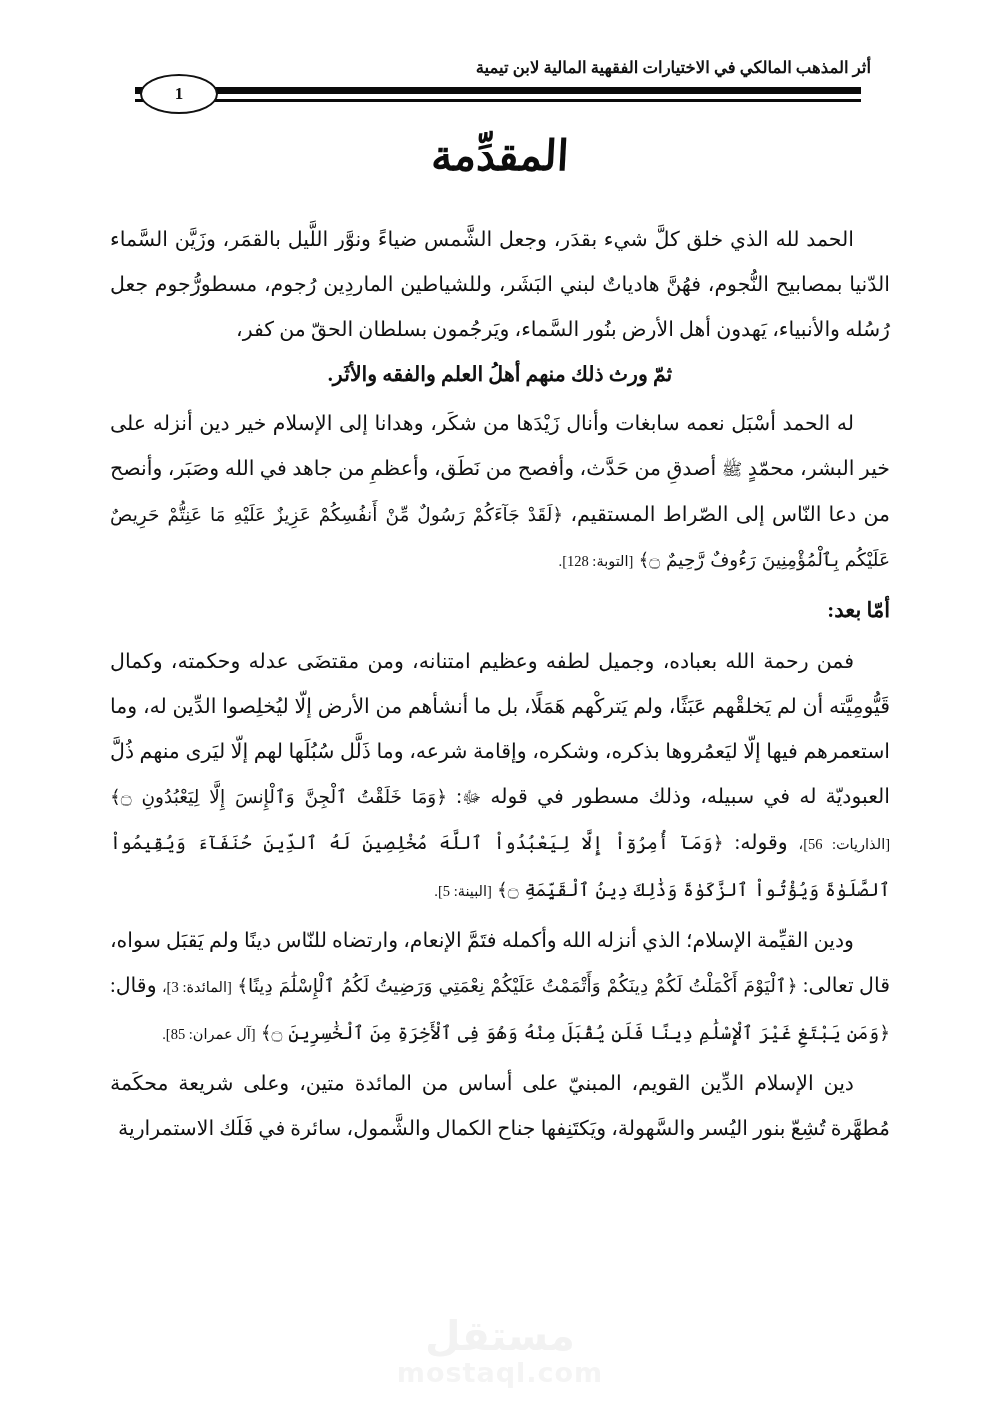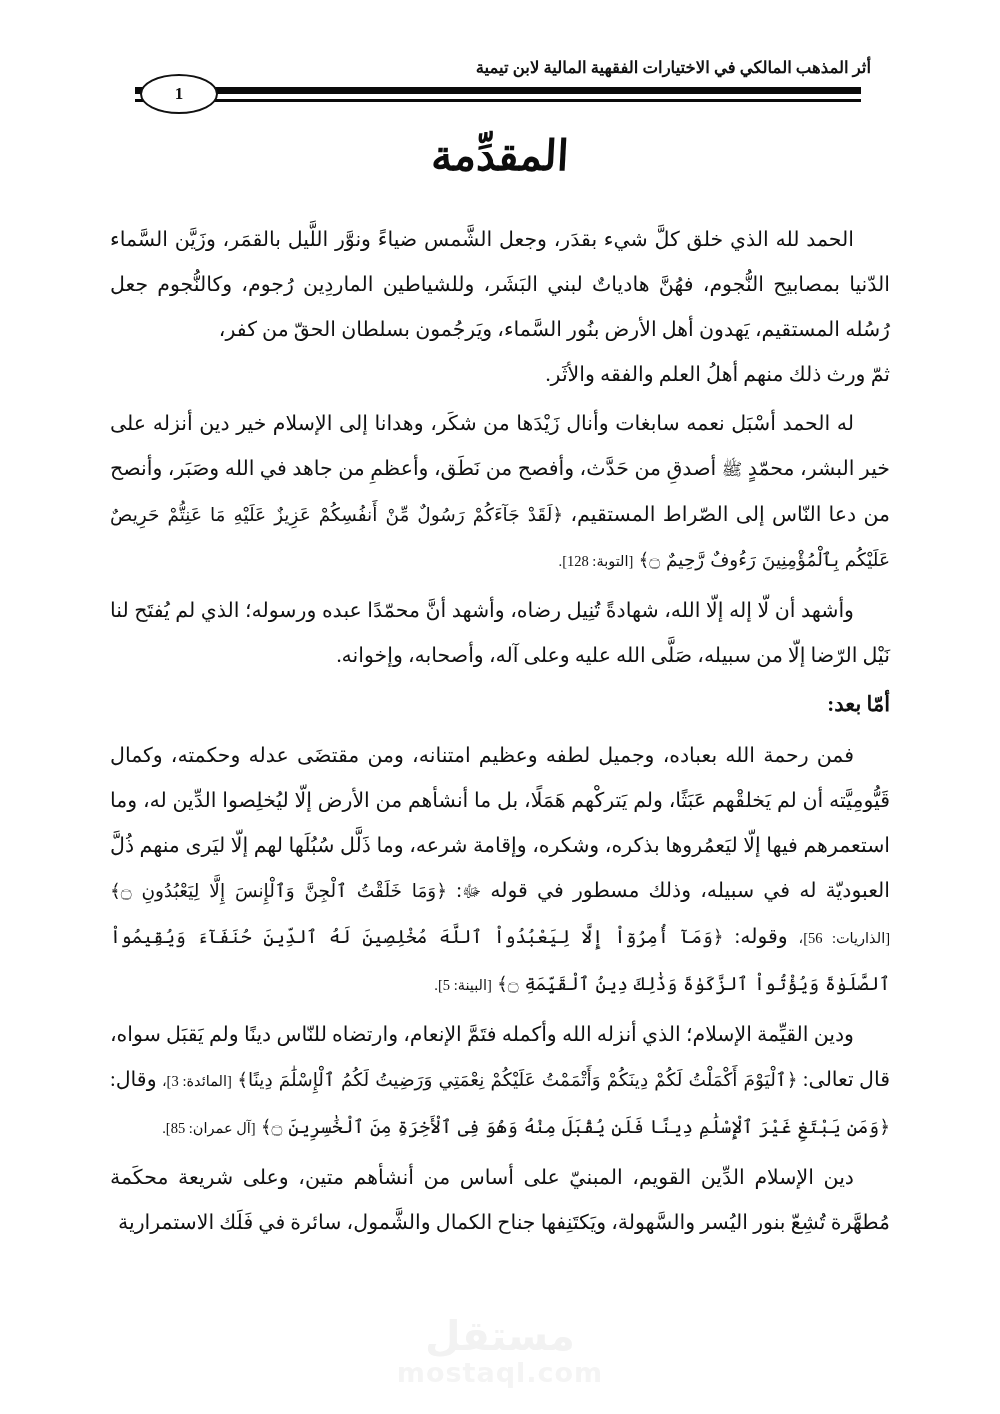--- a/index.html
+++ b/index.html
@@ -97,21 +97,21 @@
   p.para {
     margin: 0 0 4px 0;
     font-size: 20.5px;
     line-height: 45px;
     text-align: justify;
     text-justify: inter-word;
     text-indent: 36px;
     color: #111111;
   }
   p.para.tight { margin-bottom: 0; }
-  p.para.last-center { text-align: right; text-indent: 0; }
+  p.para.last-center { text-align: center; text-indent: 0; font-weight: bold; }
 
   .standalone-right {
     margin: 2px 0 6px 0;
     font-size: 21px;
     line-height: 45px;
     text-align: right;
     padding-left: 6px;
     font-weight: 700;
   }
 
@@ -170,34 +170,33 @@
     <div class="header-title">أثر المذهب المالكي في الاختيارات الفقهية المالية لابن تيمية</div>
     <div class="rule-thick"></div>
     <div class="rule-thin"></div>
     <div class="page-number-badge">1</div>
   </div>
 
   <div class="content">
 
     <h1 class="chapter-title">المقدِّمة</h1>
 
-    <p class="para tight">الحمد لله الذي خلق كلَّ شيء بقدَر، وجعل الشَّمس ضياءً ونوَّر اللَّيل بالقمَر، وزَيَّن السَّماء الدّنيا بمصابيح النُّجوم، فهُنَّ هادياتٌ لبني البَشَر، وللشياطين الماردِين رُجوم، وكالنُّجوم جعل رُسُله المستقيم، يَهدون أهل الأرض بنُور السَّماء، ويَرجُمون بسلطان الحقّ من كفر،</p>
+    <p class="para tight">الحمد لله الذي خلق كلَّ شيء بقدَر، وجعل الشَّمس ضياءً ونوَّر اللَّيل بالقمَر، وزَيَّن السَّماء الدّنيا بمصابيح النُّجوم، فهُنَّ هادياتٌ لبني البَشَر، وللشياطين الماردِين رُجوم، مسطورُّجوم جعل رُسُله والأنبياء، يَهدون أهل الأرض بنُور السَّماء، ويَرجُمون بسلطان الحقّ من كفر،</p>
     <p class="para last-center">ثمّ ورث ذلك منهم أهلُ العلم والفقه والأثَر.</p>
 
     <p class="para"><span>له الحمد أسْبَل نعمه سابغات وأنال زَيْدَها من شكَر، وهدانا إلى الإسلام خير دين أنزله على خير البشر، محمّدٍ</span> <span class="honorific">ﷺ</span> <span>أصدقِ من حَدَّث، وأفصح من نَطَق، وأعظمِ من جاهد في الله وصَبَر، وأنصح من دعا النّاس إلى الصّراط المستقيم،</span> <span class="quran">﴿لَقَدْ جَآءَكُمْ رَسُولٌ مِّنْ أَنفُسِكُمْ عَزِيزٌ عَلَيْهِ مَا عَنِتُّمْ حَرِيصٌ عَلَيْكُم بِٱلْمُؤْمِنِينَ رَءُوفٌ رَّحِيمٌ ۝﴾</span> <span class="ayah-ref">[التوبة: 128].</span></p>
 
-    <p class="para">وأشهد أن لّا إله إلّا الله، شهادةً تُنِيل رضاه، وأشهد أنَّ محمّدًا عبده ورسوله؛ الذي لم يُفتَح لنا نَيْل الرّضا إلّا من سبيله، صَلَّى الله عليه وعلى آله، وأصحابه، وإخوانه.</p>
 
     <p class="standalone-right">أمّا بعد:</p>
 
     <p class="para"><span>فمن رحمة الله بعباده، وجميل لطفه وعظيم امتنانه، ومن مقتضَى عدله وحكمته، وكمال قَيُّومِيَّته أن لم يَخلقْهم عَبَثًا، ولم يَتركْهم هَمَلًا، بل ما أنشأهم من الأرض إلّا ليُخلِصوا الدِّين له، وما استعمرهم فيها إلّا ليَعمُروها بذكره، وشكره، وإقامة شرعه، وما ذَلَّل سُبُلَها لهم إلّا ليَرى منهم ذُلَّ العبوديّة له في سبيله، وذلك مسطور في قوله</span> <span class="honorific">ﷻ</span><span>:</span> <span class="quran">﴿وَمَا خَلَقْتُ ٱلْجِنَّ وَٱلْإِنسَ إِلَّا لِيَعْبُدُونِ ۝﴾</span> <span class="ayah-ref">[الذاريات: 56]،</span> <span>وقوله:</span> <span class="quran">﴿وَمَآ أُمِرُوٓاْ إِلَّا لِيَعْبُدُواْ ٱللَّهَ مُخْلِصِينَ لَهُ ٱلدِّينَ حُنَفَآءَ وَيُقِيمُواْ ٱلصَّلَوٰةَ وَيُؤْتُواْ ٱلزَّكَوٰةَ وَذَٰلِكَ دِينُ ٱلْقَيِّمَةِ ۝﴾</span> <span class="ayah-ref">[البينة: 5].</span></p>
 
     <p class="para"><span>ودين القيِّمة الإسلام؛ الذي أنزله الله وأكمله فتَمَّ الإنعام، وارتضاه للنّاس دينًا ولم يَقبَل سواه، قال تعالى:</span> <span class="quran">﴿ٱلْيَوْمَ أَكْمَلْتُ لَكُمْ دِينَكُمْ وَأَتْمَمْتُ عَلَيْكُمْ نِعْمَتِي وَرَضِيتُ لَكُمُ ٱلْإِسْلَٰمَ دِينًا﴾</span> <span class="ayah-ref">[المائدة: 3]،</span> <span>وقال:</span> <span class="quran">﴿وَمَن يَبْتَغِ غَيْرَ ٱلْإِسْلَٰمِ دِينًا فَلَن يُقْبَلَ مِنْهُ وَهُوَ فِى ٱلْأَخِرَةِ مِنَ ٱلْخَٰسِرِينَ ۝﴾</span> <span class="ayah-ref">[آل عمران: 85].</span></p>
 
-    <p class="para">دين الإسلام الدِّين القويم، المبنيّ على أساس من أنشأهم متين، وعلى شريعة محكَمة مُطهَّرة تُشِعّ بنور اليُسر والسَّهولة، ويَكتَنِفها جناح الكمال والشَّمول، سائرة في فَلَك الاستمرارية</p>
+    <p class="para">دين الإسلام الدِّين القويم، المبنيّ على أساس من المائدة متين، وعلى شريعة محكَمة مُطهَّرة تُشِعّ بنور اليُسر والسَّهولة، ويَكتَنِفها جناح الكمال والشَّمول، سائرة في فَلَك الاستمرارية</p>
 
   </div>
 
   <div class="watermark">
     <span class="wm-ar">مستقل</span>
     <span class="wm-en">mostaql.com</span>
   </div>
 
 </div>
 

